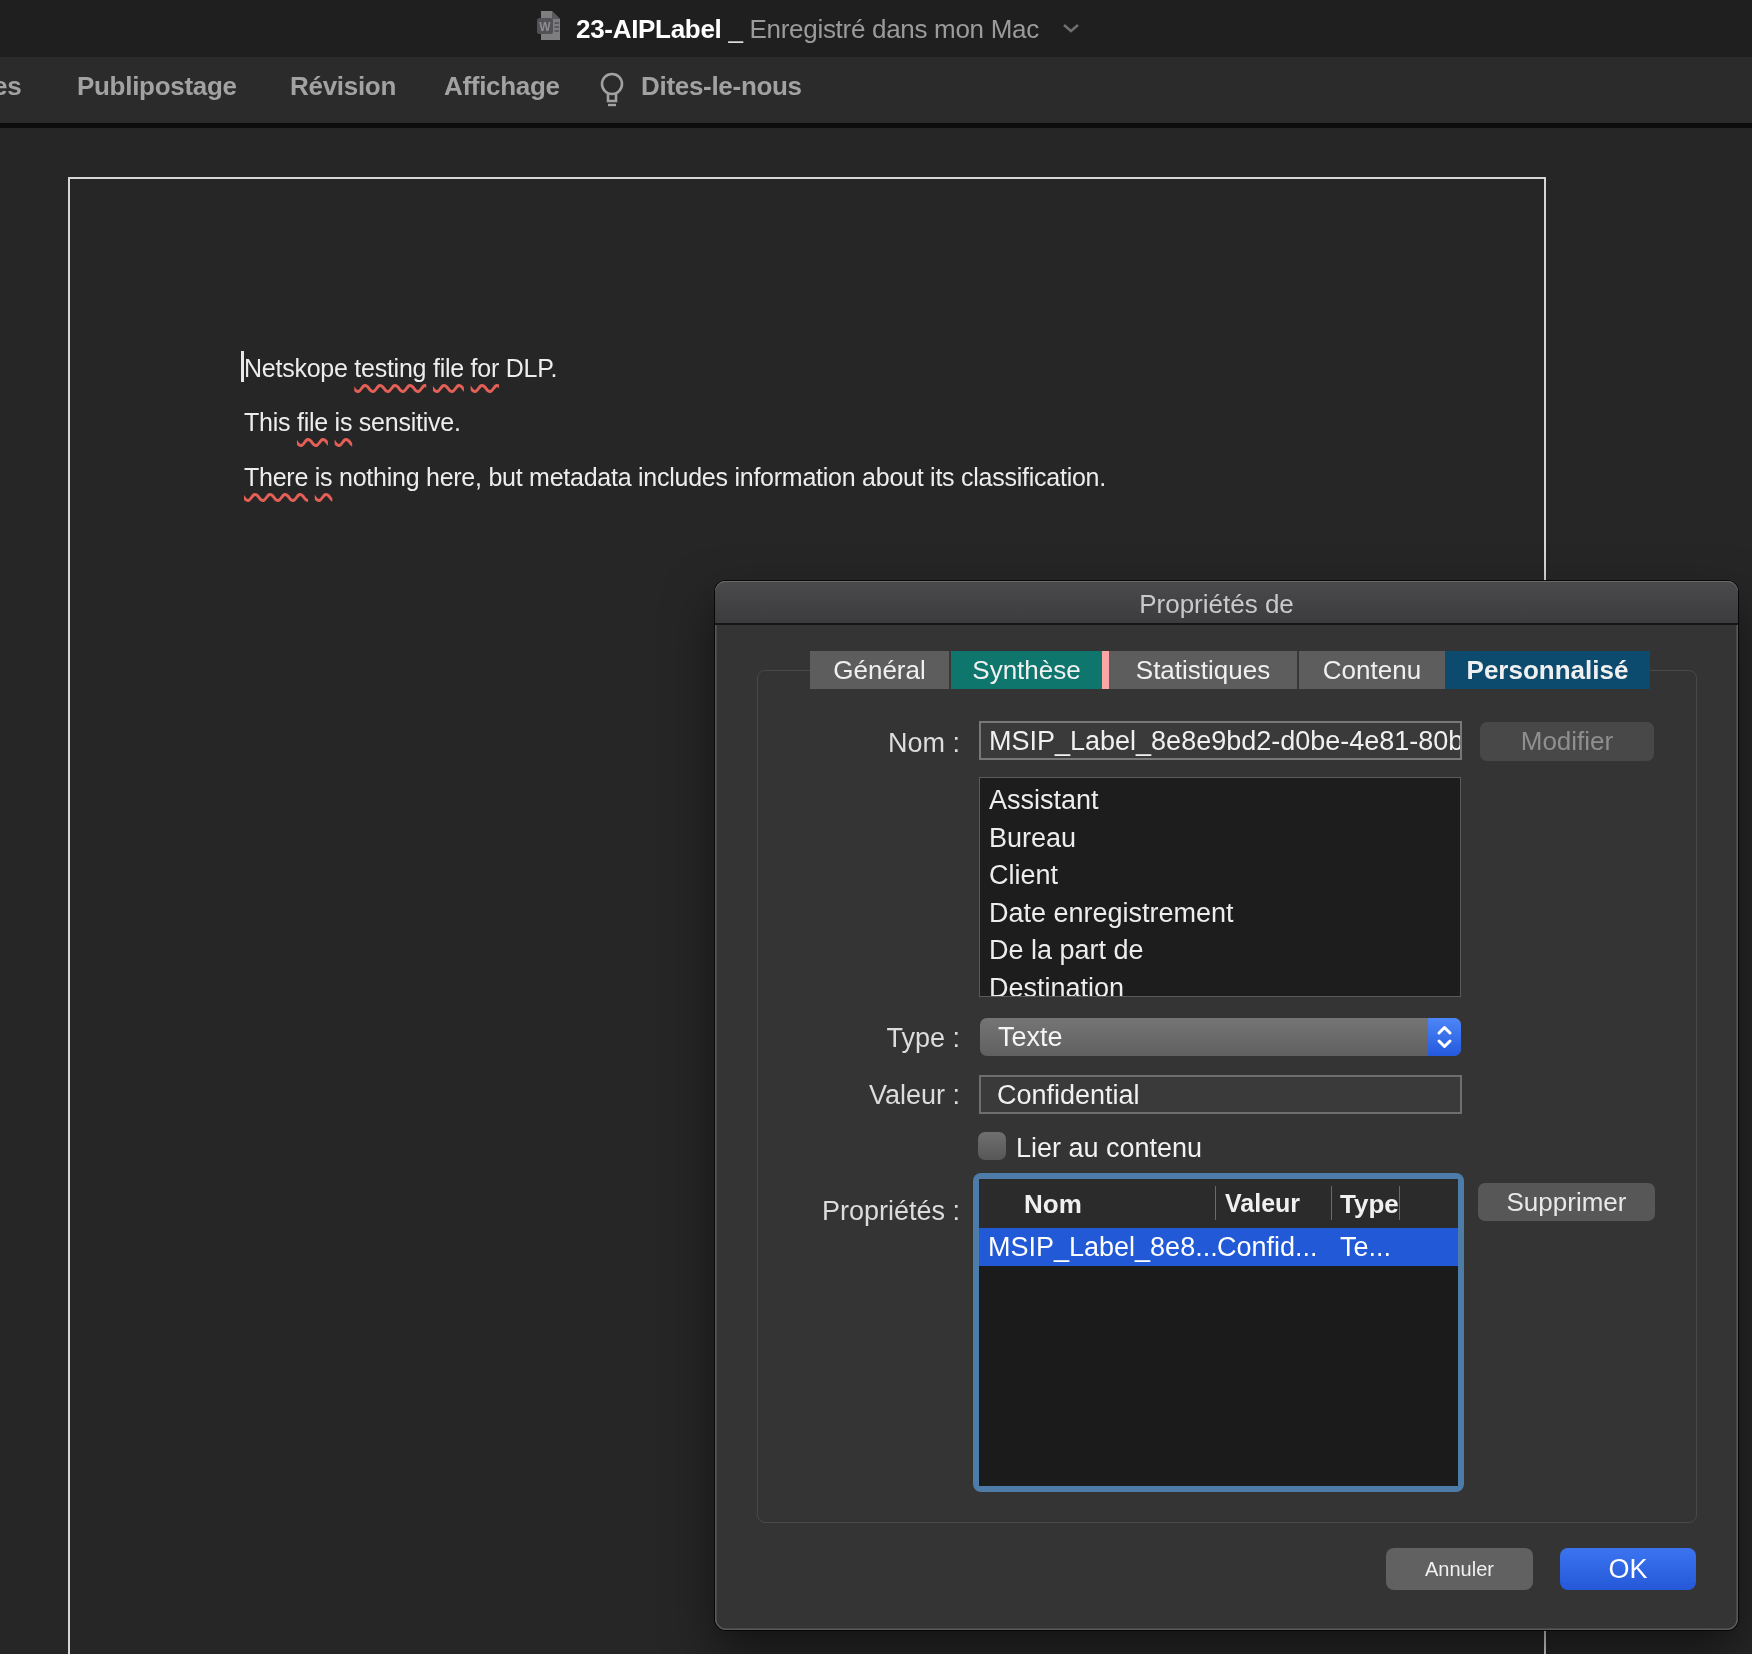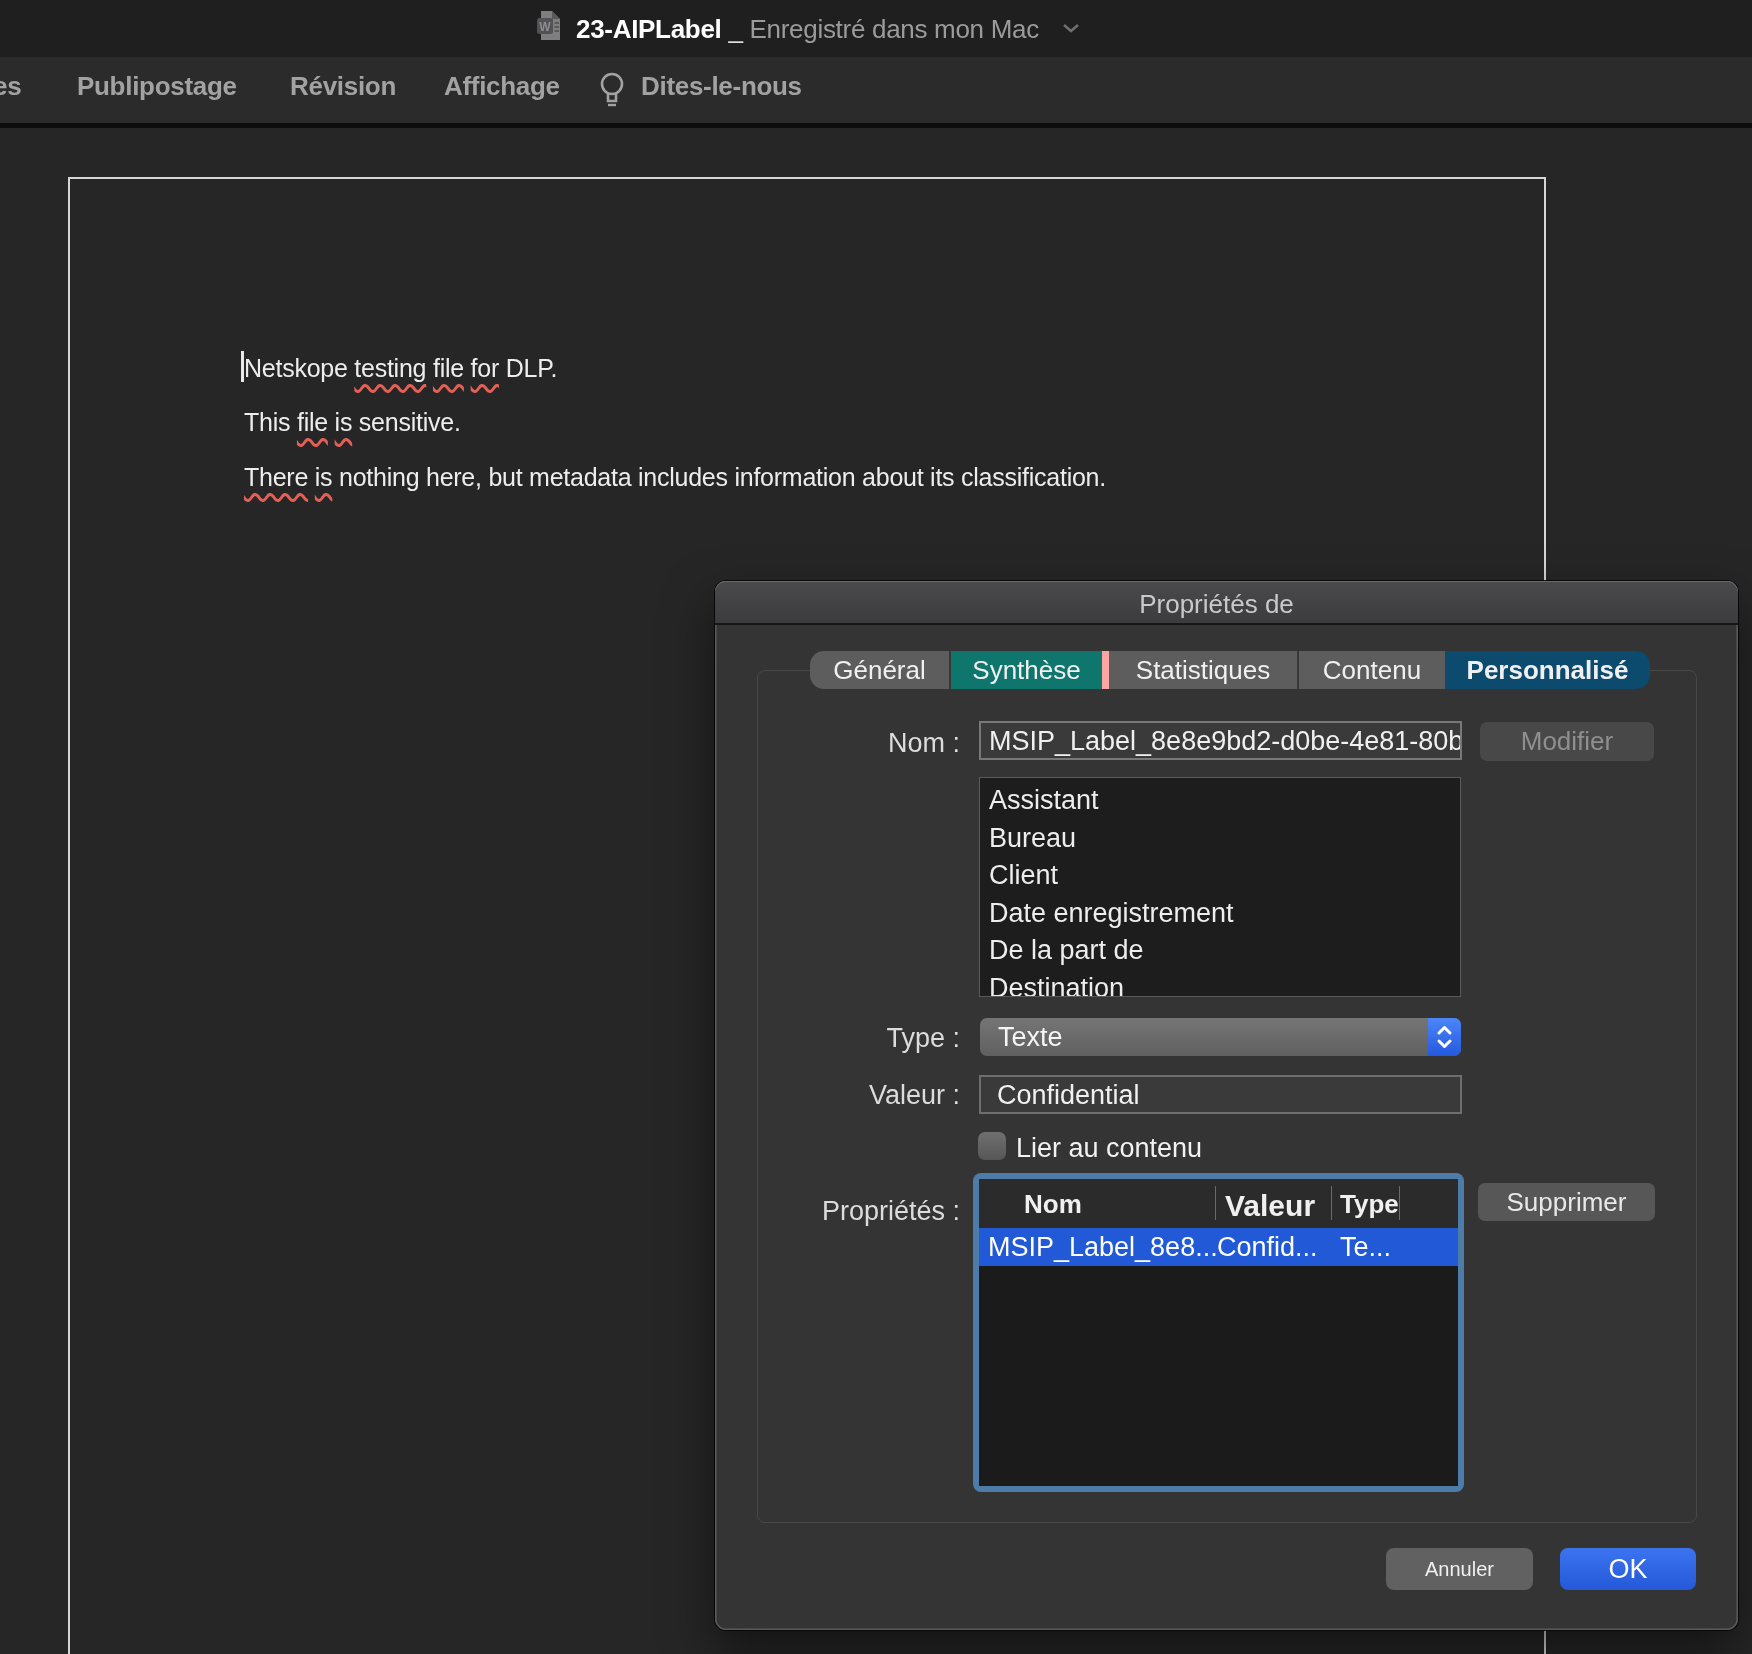--- a/index.html
+++ b/index.html
@@ -59,21 +59,21 @@
 <div class="abs" style="left:715px;top:581px;width:1023px;height:1049px;border-radius:11px;
      background:#343434;box-shadow:inset 0 0 0 1.5px #5a5a5a, 0 0 0 1px rgba(5,5,5,0.9), 0 22px 50px rgba(0,0,0,0.5);"></div>
 
 <div class="abs" style="left:715px;top:581px;width:1023px;height:44px;border-radius:11px 11px 0 0;
      background:linear-gradient(#4a4a4c,#3c3c3e);border-bottom:2px solid #161616;box-sizing:border-box;
      box-shadow:inset 0 1px 0 #6a6a6c;"></div>
 <div class="abs" style="left:705px;top:589px;width:1023px;text-align:center;color:#c9c9c9;font-size:26px;">Propriétés de</div>
 
 <div class="abs" style="left:757px;top:670px;width:940px;height:853px;border:1px solid #484848;border-radius:8px;box-sizing:border-box;"></div>
 
-<div class="abs" style="left:810px;top:651px;height:38px;display:flex;border-radius:14px;overflow:hidden;font-size:26px;color:#f0f0f0;">
+<div class="abs" style="left:810px;top:651px;height:38px;display:flex;border-radius:0;overflow:hidden;font-size:26px;color:#f0f0f0;">
   <div style="width:141px;background:#5d5d5d;border-right:2px solid #383838;display:flex;align-items:center;justify-content:center;box-sizing:border-box;">Général</div>
   <div style="width:158px;background:#0f766e;border-right:7px solid #fca5a5;display:flex;align-items:center;justify-content:center;box-sizing:border-box;text-align:right;">Synthèse</div>
   <div style="width:190px;background:#5d5d5d;border-right:2px solid #383838;display:flex;align-items:center;justify-content:center;box-sizing:border-box;">Statistiques</div>
   <div style="width:146px;background:#5d5d5d;display:flex;align-items:center;justify-content:center;box-sizing:border-box;">Contenu</div>
   <div style="width:205px;background:#0c4a6e;display:flex;align-items:center;justify-content:center;font-weight:bold;">Personnalisé</div>
 </div>
 
 <div class="abs" style="left:760px;top:728px;width:200px;text-align:right;color:#dcdcdc;font-size:27px;">Nom :</div>
 <div class="abs" style="left:979px;top:721px;width:483px;height:39px;background:#3a3a3a;border:2px solid #787878;box-sizing:border-box;overflow:hidden;">
   <div style="margin:3px 0 0 8px;font-size:27px;color:#f0f0f0;white-space:nowrap;">MSIP_Label_8e8e9bd2-d0be-4e81-80b</div>
@@ -102,21 +102,21 @@
 
 <div class="abs" style="left:978px;top:1132px;width:28px;height:28px;border-radius:7px;background:linear-gradient(#6f6f6f,#575757);"></div>
 <div class="abs" style="left:1016px;top:1133px;font-size:27px;color:#f2f2f2;">Lier au contenu</div>
 
 <div class="abs" style="left:760px;top:1196px;width:200px;text-align:right;color:#dcdcdc;font-size:27px;">Propriétés :</div>
 
 <div class="abs" style="left:973px;top:1173px;width:491px;height:319px;border-radius:8px;background:#4d7ca9;"></div>
 <div class="abs" style="left:979px;top:1179px;width:479px;height:307px;background:#1b1b1b;overflow:hidden;">
   <div style="height:49px;background:#2b2b2b;position:relative;">
     <div style="position:absolute;left:9px;top:10px;font-size:26px;font-weight:bold;color:#f0f0f0;margin-left:36px;">Nom</div>
-    <div style="position:absolute;left:246px;top:10px;font-size:30px;font-weight:bold;color:#f0f0f0;">Valeur</div>
+    <div style="position:absolute;left:246px;top:10px;font-size:25px;font-weight:bold;color:#f0f0f0;">Valeur</div>
     <div style="position:absolute;left:361px;top:10px;font-size:26px;font-weight:bold;color:#f0f0f0;">Type</div>
     <div style="position:absolute;left:236px;top:7px;width:1px;height:34px;background:#6a6a6a;"></div>
     <div style="position:absolute;left:352px;top:7px;width:1px;height:34px;background:#6a6a6a;"></div>
     <div style="position:absolute;left:420px;top:7px;width:1px;height:34px;background:#6a6a6a;"></div>
   </div>
   <div style="height:38px;background:#2159d6;position:relative;color:#ffffff;">
     <div style="position:absolute;left:9px;top:4px;font-size:27px;">MSIP_Label_8e8...</div>
     <div style="position:absolute;left:238px;top:4px;font-size:27px;">Confid...</div>
     <div style="position:absolute;left:361px;top:4px;font-size:27px;">Te...</div>
   </div>

